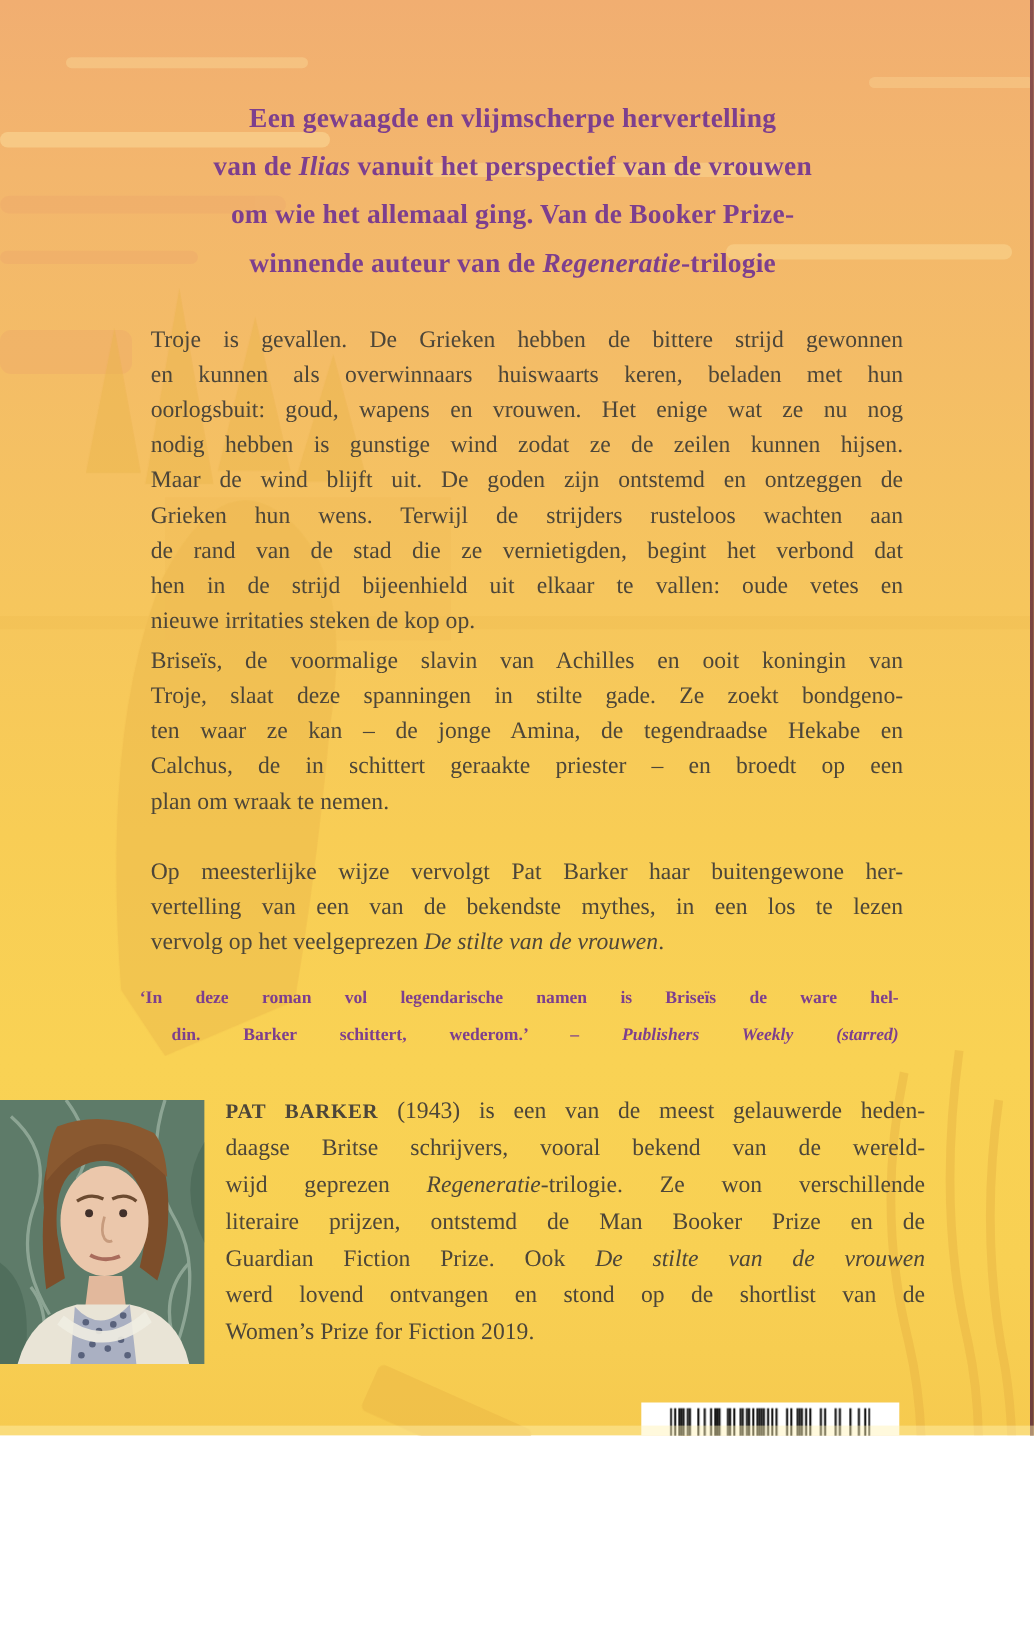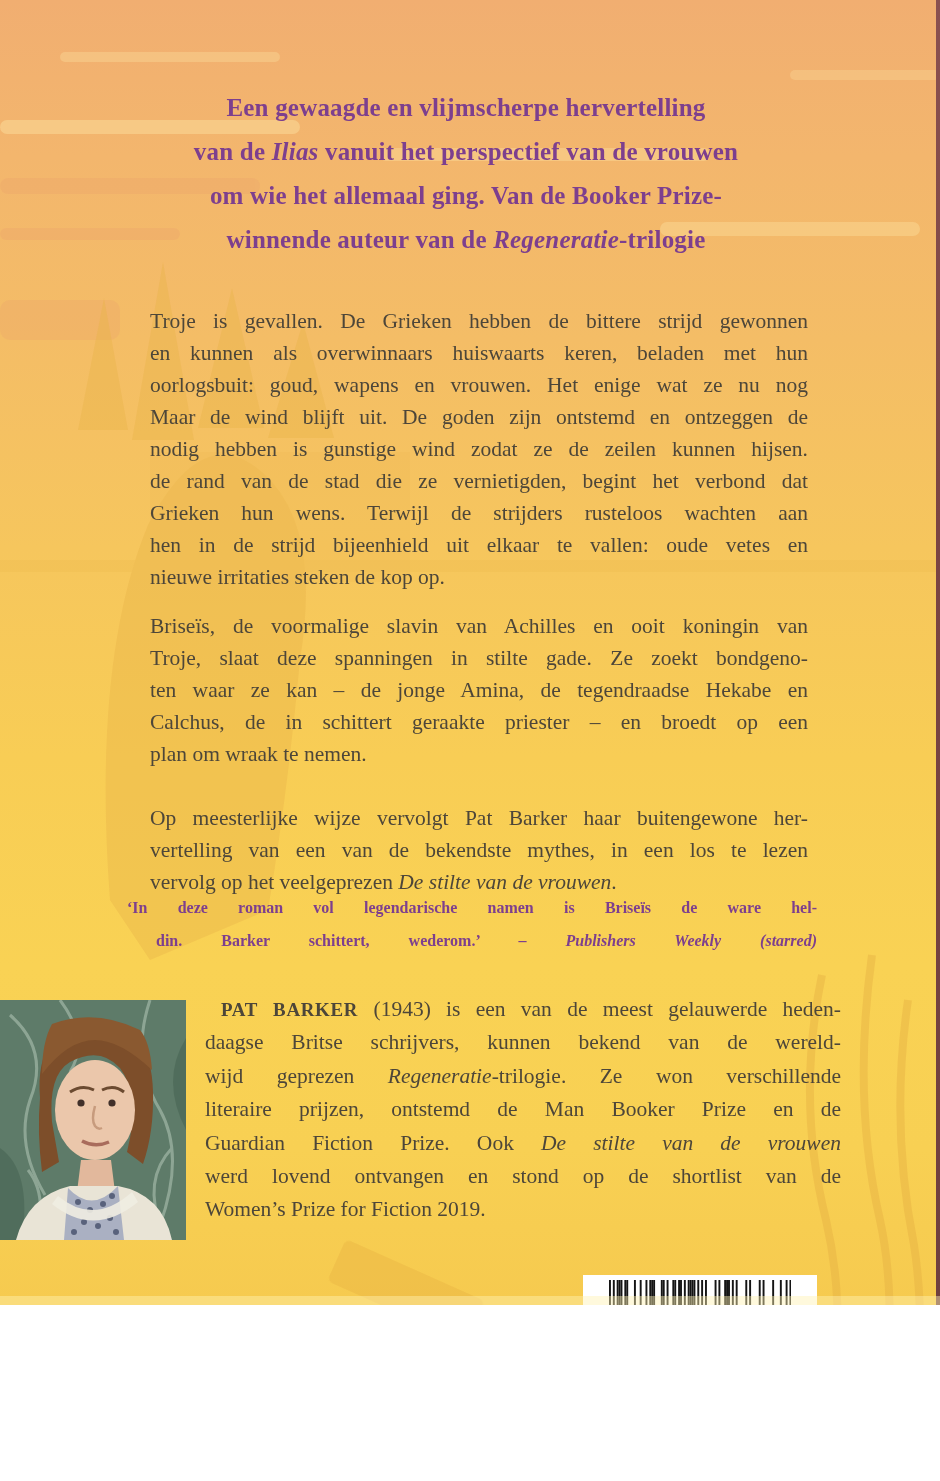--- a/index.html
+++ b/index.html
@@ -13,33 +13,33 @@
   .bg-art{position:absolute;left:0;top:0;pointer-events:none;}
   
   .headline{
     position:absolute;left:70px;right:78px;top:86px;
     font-weight:bold;font-size:25px;line-height:44px;letter-spacing:.2px;
     color:#7d3f8e;text-align:center;
   }
   
   .synopsis{position:absolute;left:133px;width:692px;top:288px;
     font-size:21.5px;line-height:32px;color:#4d4639;}
-  .para{margin:17px;}
+  .para{margin:4px;}
   .para.gap{margin-top:32px;}
   .jline{text-align:justify;text-align-last:justify;white-space:normal;}
   .jline.last{text-align-last:left;}
   
   .quote{position:absolute;left:127px;width:690px;top:892px;
     font-weight:bold;font-size:16px;line-height:32.5px;color:#7d3f8e;}
   .quote .jline.last{text-align-last:justify;margin-left:29px;}
   
   .author-photo{position:absolute;left:0;top:1000px;width:186px;height:240px;}
   .bio{position:absolute;left:205px;width:636px;top:993px;
     font-size:21.5px;line-height:33.4px;color:#4d4639;}
-  .bio b{font-size:.88em;letter-spacing:.7px;margin-left:16px;}
+  .bio b{font-size:.88em;letter-spacing:.7px;}
   
   .website{position:absolute;left:583px;width:234px;top:1242px;
     font-size:22px;letter-spacing:.8px;color:#42403a;margin-top:33px;}
   .barcode-box{position:absolute;left:583px;top:1275px;width:234px;height:142px;background:#ffffff;}
   .barcode-box svg{position:absolute;left:26px;top:5px;fill:#141414;}
   .isbn{position:absolute;left:0;bottom:3px;width:100%;height:22px;
     font-size:19px;color:#3a3a3a;}
   .isbn span{position:absolute;letter-spacing:4px;}
   .isbn .d0{left:9px;letter-spacing:0;}
   .isbn .d1{left:39px;}
@@ -110,24 +110,24 @@
       <div class="cline">van de <i>Ilias</i> vanuit het perspectief van de vrouwen</div>
       <div class="cline">om wie het allemaal ging. Van de Booker Prize-</div>
       <div class="cline last">winnende auteur van de <i>Regeneratie</i>-trilogie</div>
     </div>
 
   <div class="synopsis">
       <div class="para">
         <div class="jline">Troje is gevallen. De Grieken hebben de bittere strijd gewonnen</div>
         <div class="jline">en kunnen als overwinnaars huiswaarts keren, beladen met hun</div>
         <div class="jline">oorlogsbuit: goud, wapens en vrouwen. Het enige wat ze nu nog</div>
+        <div class="jline">nodig hebben is gunstige wind zodat ze de zeilen kunnen hijsen.</div>
         <div class="jline">Maar de wind blijft uit. De goden zijn ontstemd en ontzeggen de</div>
-        <div class="jline">nodig hebben is gunstige wind zodat ze de zeilen kunnen hijsen.</div>
+        <div class="jline">Grieken hun wens. Terwijl de strijders rusteloos wachten aan</div>
         <div class="jline">de rand van de stad die ze vernietigden, begint het verbond dat</div>
-        <div class="jline">Grieken hun wens. Terwijl de strijders rusteloos wachten aan</div>
         <div class="jline">hen in de strijd bijeenhield uit elkaar te vallen: oude vetes en</div>
         <div class="jline last">nieuwe irritaties steken de kop op.</div>
       </div>
       <div class="para">
         <div class="jline">Briseïs, de voormalige slavin van Achilles en ooit koningin van</div>
         <div class="jline">Troje, slaat deze spanningen in stilte gade. Ze zoekt bondgeno-</div>
         <div class="jline">ten waar ze kan – de jonge Amina, de tegendraadse Hekabe en</div>
         <div class="jline">Calchus, de in schittert geraakte priester – en broedt op een</div>
         <div class="jline last">plan om wraak te nemen.</div>
       </div>
@@ -179,21 +179,21 @@
         <circle cx="110" cy="218" r="3"></circle>
           <circle cx="74" cy="232" r="3"></circle>
         <circle cx="116" cy="232" r="3"></circle>
       </g>
       <path d="M58 196 q36 30 74 -4 l6 10 q-44 36 -86 2 z" fill="#f0ede2" opacity=".9"></path>
     </svg>
   </div>
 
   <div class="bio">
       <div class="jline"><b>PAT BARKER</b> (1943) is een van de meest gelauwerde heden-</div>
-      <div class="jline">daagse Britse schrijvers, kunnen bekend van de wereld-</div>
+      <div class="jline">daagse Britse schrijvers, vooral bekend van de wereld-</div>
       <div class="jline">wijd geprezen <i>Regeneratie</i>-trilogie. Ze won verschillende</div>
       <div class="jline">literaire prijzen, ontstemd de Man Booker Prize en de</div>
       <div class="jline">Guardian Fiction Prize. Ook <i>De stilte van de vrouwen</i></div>
       <div class="jline">werd lovend ontvangen en stond op de shortlist van de</div>
       <div class="jline last">Women’s Prize for Fiction 2019.</div>
     </div>
 
   <div class="website">amboanthos.nl</div>
 
   <div class="barcode-box">

